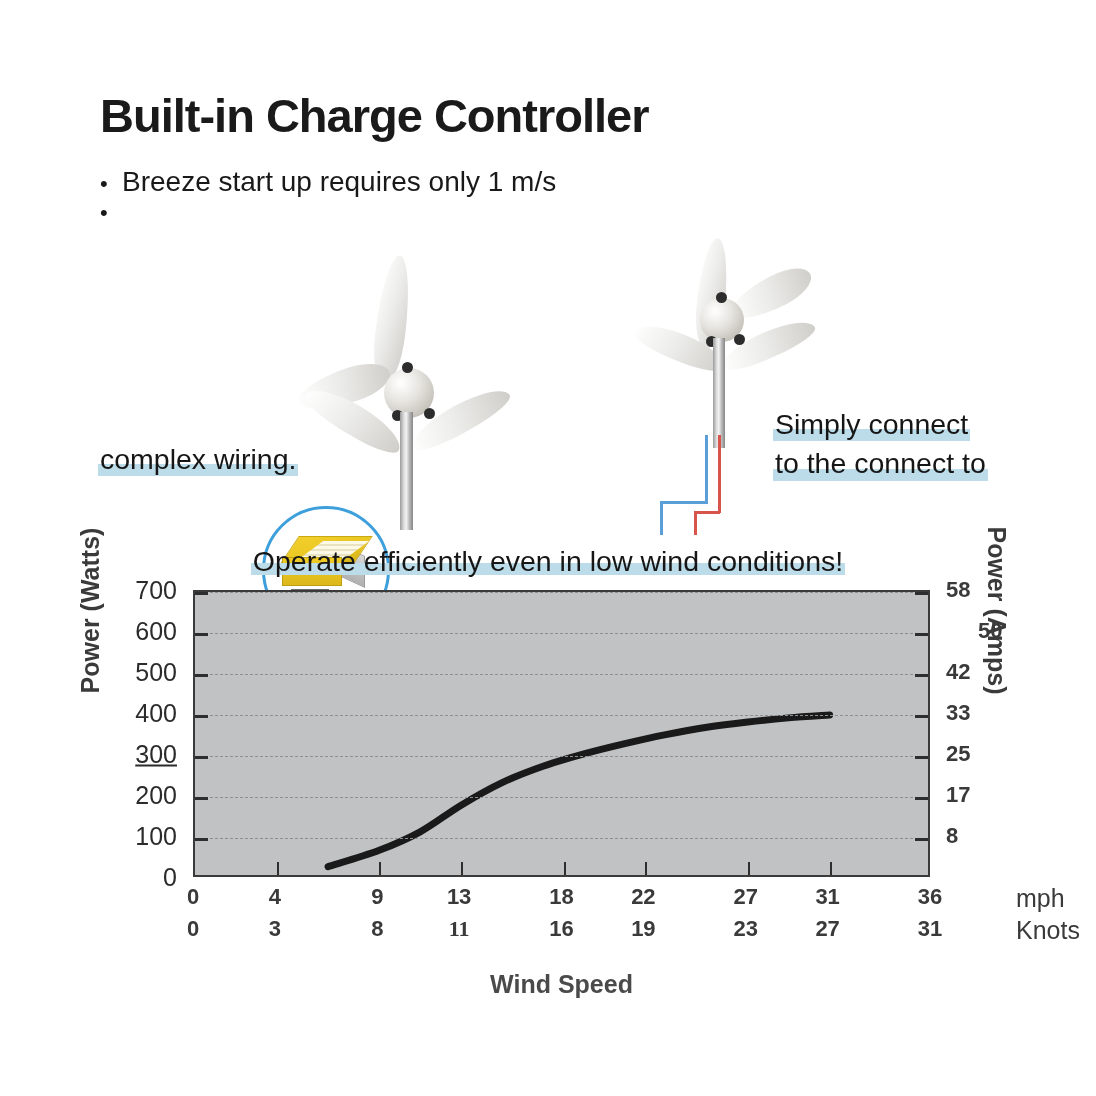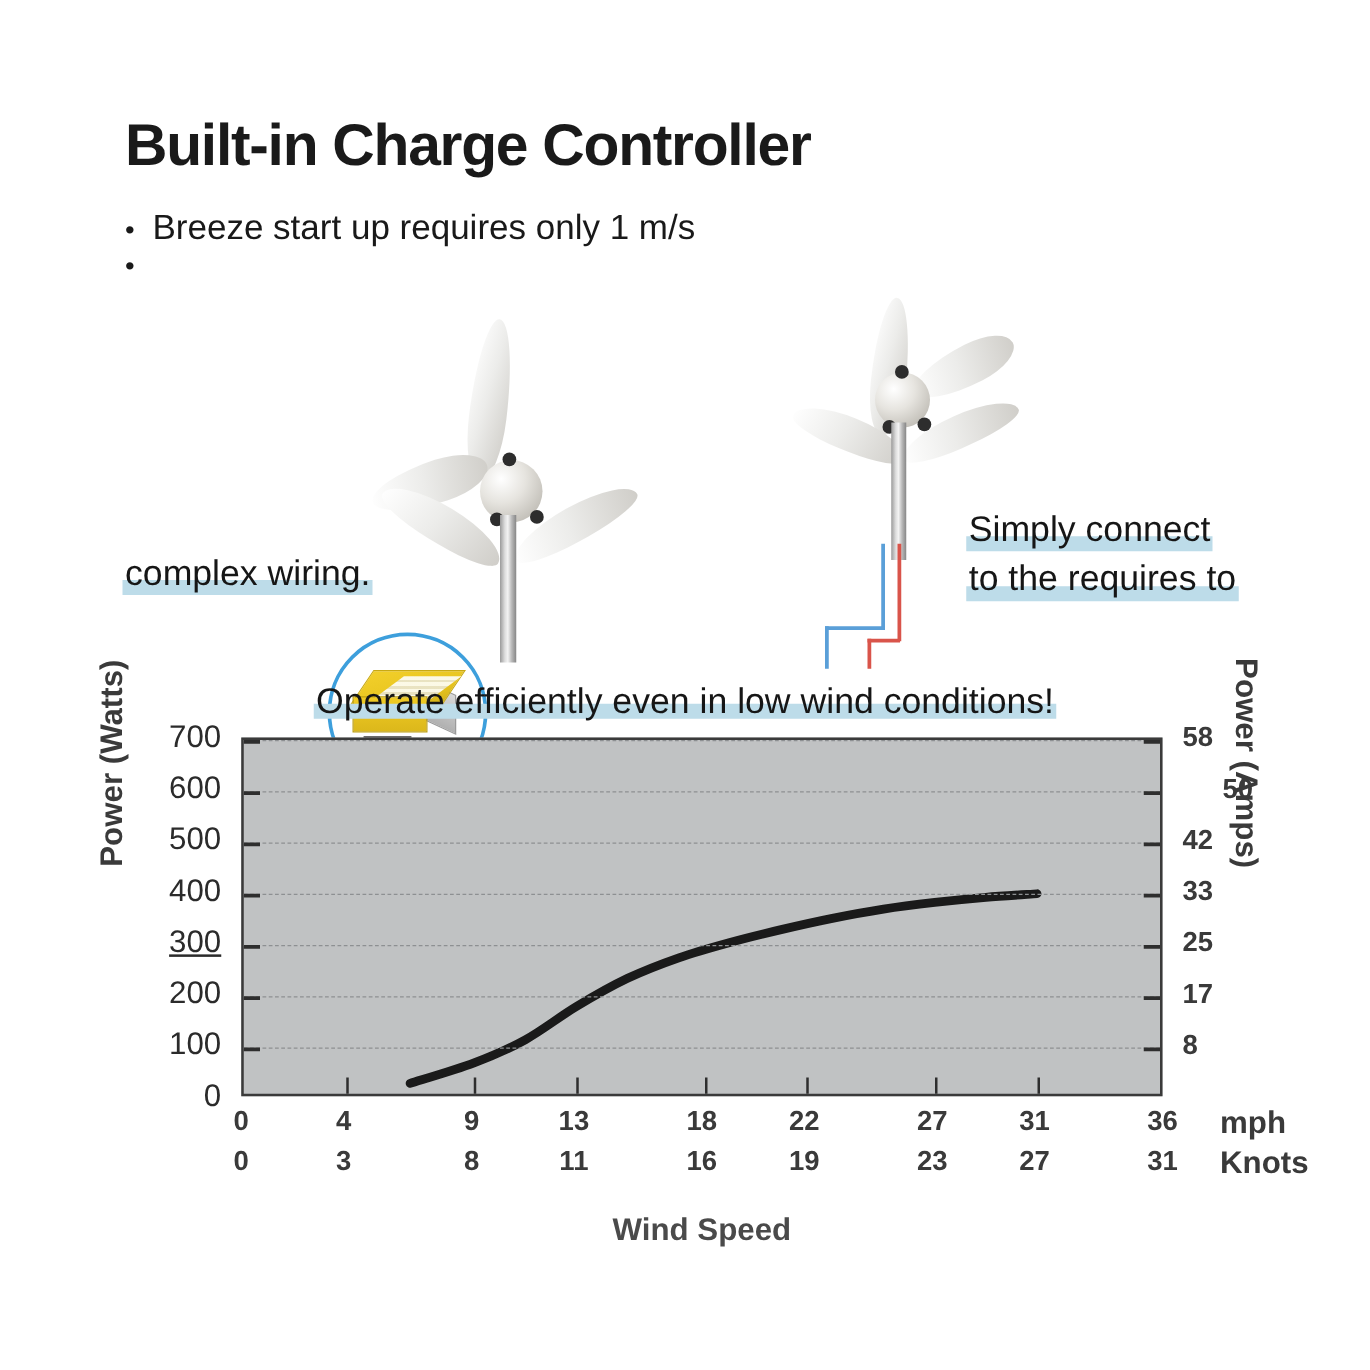--- a/index.html
+++ b/index.html
@@ -305,23 +305,23 @@
   .xlab {
     position: absolute;
     font-size: 22px;
     font-weight: bold;
     color: #3a3a3a;
     transform: translateX(-50%);
     white-space: nowrap;
   }
   .unit-tag {
     position: absolute;
-    left: 976px;
+    left: 1016px;
     font-size: 25px;
-    font-weight: bold;
+    font-weight: normal;
     color: #3a3a3a;
     white-space: nowrap;
   }
   #xaxis-title {
     position: absolute;
     left: 193px; top: 970px;
     width: 737px;
     text-align: center;
     font-size: 25px;
     font-weight: bold;
@@ -411,21 +411,21 @@
     <div id="bat-foot"></div>
   </div>
 </div>
 
 <div class="annot" id="annot-left">
   <div><span class="hl">complex wiring.</span></div>
 </div>
 
 <div class="annot" id="annot-right">
   <div><span class="hl">Simply connect</span></div>
-  <div><span class="hl">to the requires to</span></div>
+  <div><span class="hl">to the connect to</span></div>
 </div>
 
 <div id="chart-caption">
   <span class="hl">Operate efficiently even in low wind conditions!</span>
 </div>
 
 <div id="axis-title-left">Power (Watts)</div>
 <div id="axis-title-right">Power (Amps)</div>
 
 <div id="ylabels-left">
@@ -483,21 +483,21 @@
   </div>
 
 <div id="xlabels">
     <div class="xlab" style="left: 0px; top: 0px;">0</div>
     <div class="xlab" style="left: 0px; top: 32px;">0</div>
     <div class="xlab" style="left: 81.8889px; top: 0px;">4</div>
     <div class="xlab" style="left: 81.8889px; top: 32px;">3</div>
     <div class="xlab" style="left: 184.25px; top: 0px;">9</div>
     <div class="xlab" style="left: 184.25px; top: 32px;">8</div>
     <div class="xlab" style="left: 266.139px; top: 0px;">13</div>
-    <div class="xlab" style="left: 266.139px; top: 32px;">11</div>
+    <div class="xlab" style="left: 266.139px; top: 32px; font-family: Liberation Serif, serif;">11</div>
     <div class="xlab" style="left: 368.5px; top: 0px;">18</div>
     <div class="xlab" style="left: 368.5px; top: 32px;">16</div>
     <div class="xlab" style="left: 450.389px; top: 0px;">22</div>
     <div class="xlab" style="left: 450.389px; top: 32px;">19</div>
     <div class="xlab" style="left: 552.75px; top: 0px;">27</div>
     <div class="xlab" style="left: 552.75px; top: 32px;">23</div>
     <div class="xlab" style="left: 634.639px; top: 0px;">31</div>
     <div class="xlab" style="left: 634.639px; top: 32px;">27</div>
     <div class="xlab" style="left: 737px; top: 0px;">36</div>
     <div class="xlab" style="left: 737px; top: 32px;">31</div>

